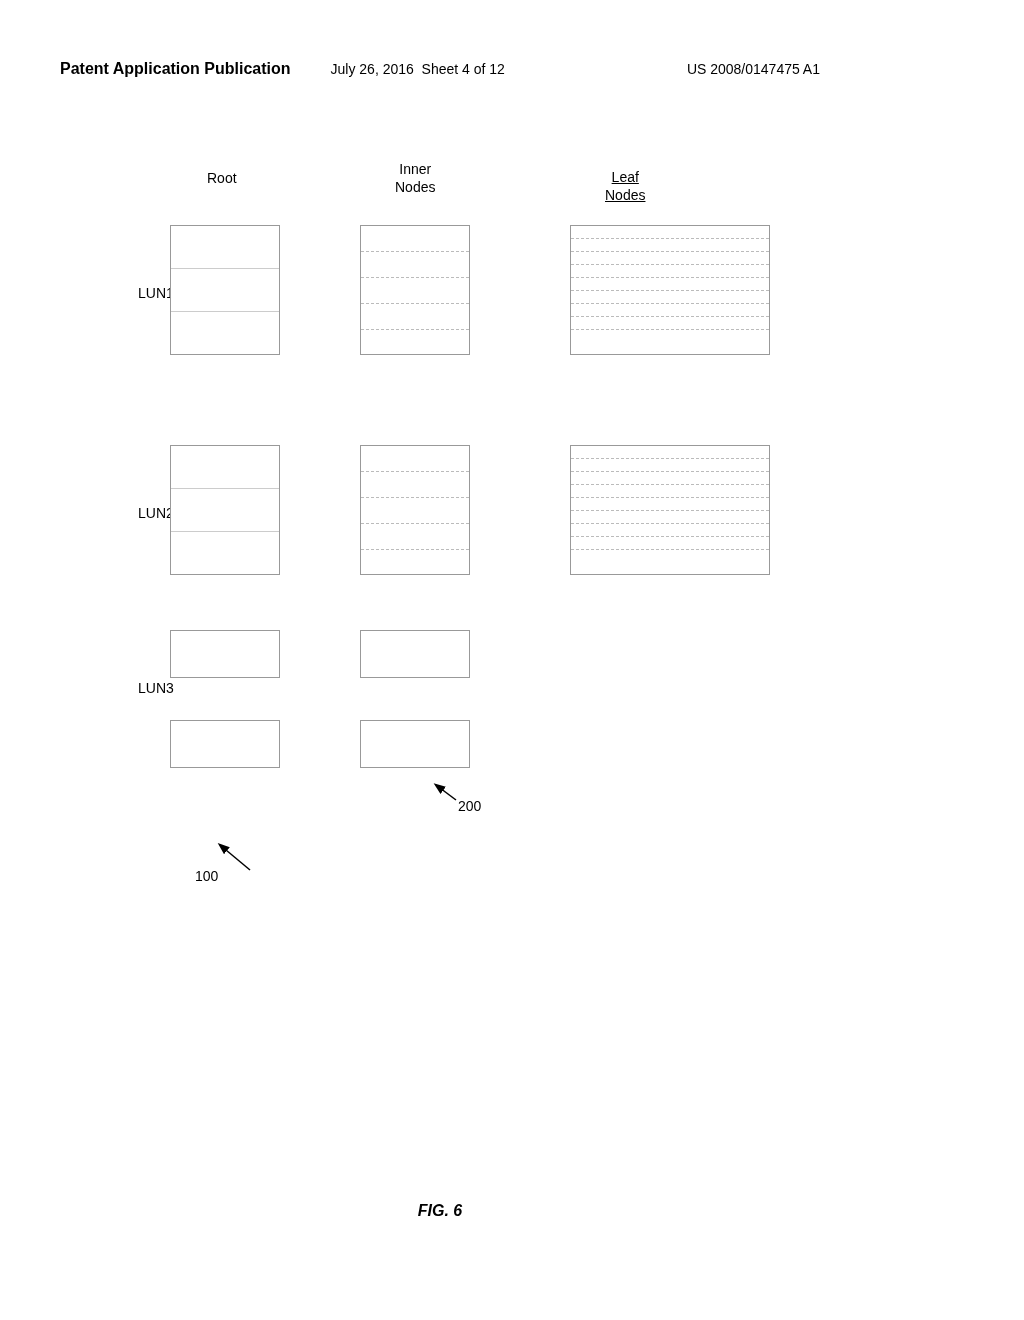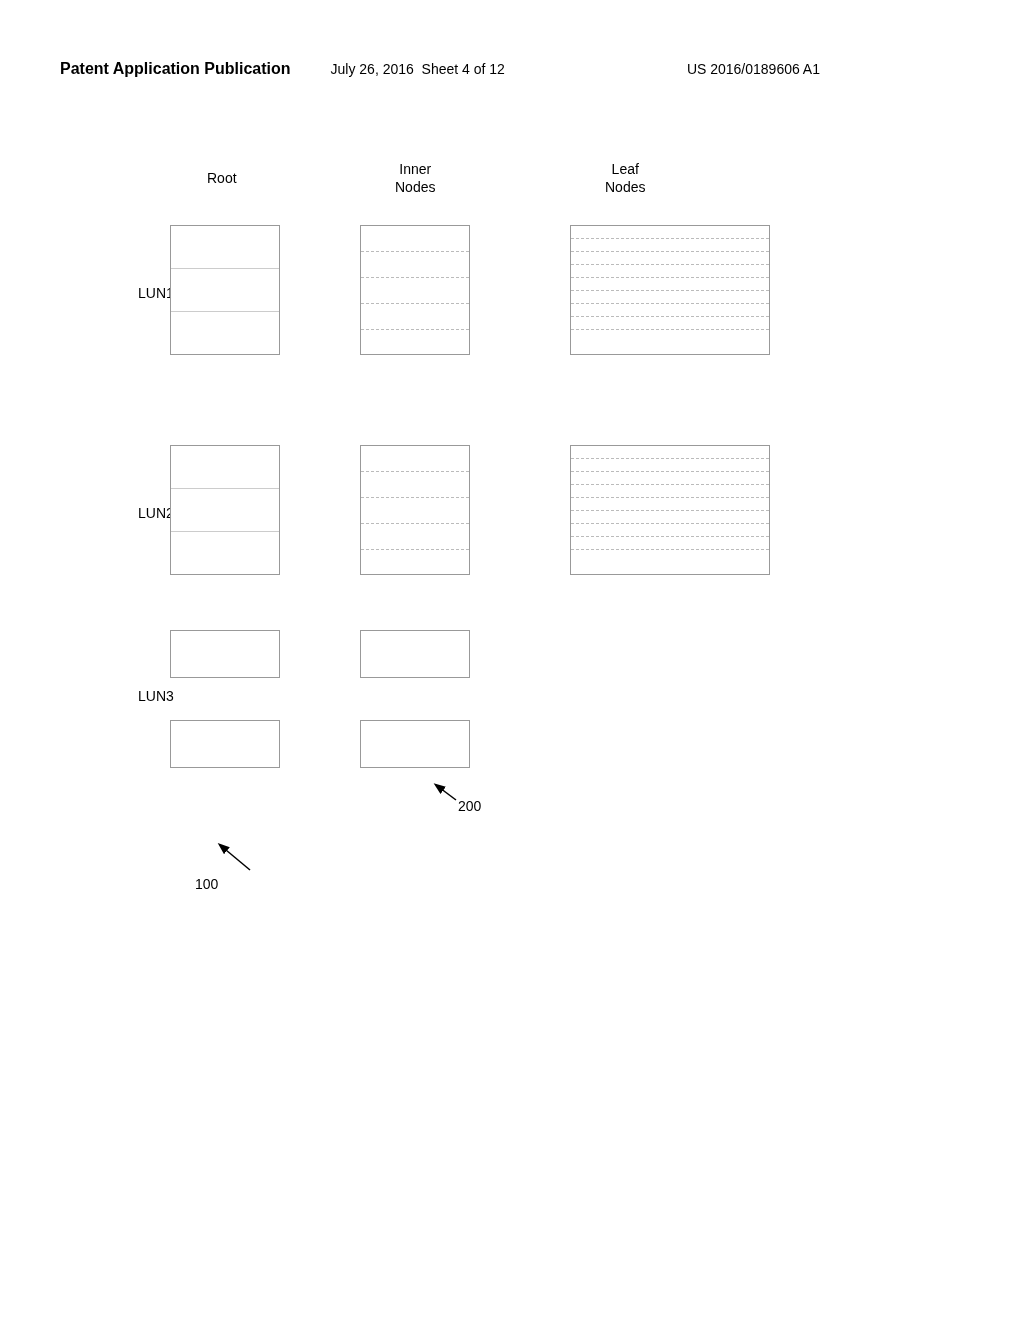--- a/index.html
+++ b/index.html
@@ -111,28 +111,28 @@
 </head>
 <body>
 
 <div class="page">
 
   <div class="header">
     <span class="header-title">Patent Application Publication</span>
     <span class="header-date">
       <span>July 26, 2016</span>&nbsp;&nbsp;<span>Sheet 4 of 12</span>
     </span>
-    <span class="header-patent">US 2016/0189606 A1</span>
+    <span class="header-patent">US 2008/0147475 A1</span>
   </div>
 
   <div class="diagram">
 
     <div class="col-label" style="left: 147px; top: 10px; text-align: center;">Root</div>
     <div class="col-label" style="left: 335px; top: 0px; line-height: 1.3;">Inner<br>Nodes</div>
-    <div class="col-label" style="left: 545px; top: 0px; line-height: 1.3;">Leaf<br>Nodes</div>
+    <div class="col-label" style="left: 545px; top: 8px; line-height: 1.3; text-decoration: underline;">Leaf<br>Nodes</div>
 
     <div class="lun-label" style="left: 78px; top: 125px;">LUN1</div>
 
     <div class="box" style="left: 110px; top: 65px; width: 110px; height: 130px;">
       <div style="border-bottom: 1px solid #ccc; height: 43px;"></div>
       <div style="border-bottom: 1px solid #ccc; height: 43px;"></div>
       <div style="height: 44px;"></div>
     </div>
 
     <div class="lined-box" style="left: 300px; top: 65px; width: 110px; height: 130px;">
@@ -184,21 +184,21 @@
         <div style="height: 13px;"></div>
         <div style="height: 13px;"></div>
         <div style="height: 13px;"></div>
         <div style="height: 13px;"></div>
         <div style="height: 13px;"></div>
         <div style="height: 13px;"></div>
         <div style="height: 14px; border-bottom: none;"></div>
       </div>
     </div>
 
-    <div class="lun-label" style="left: 78px; top: 520px; margin-top: 8px;">LUN3</div>
+    <div class="lun-label" style="left: 78px; top: 520px;">LUN3</div>
 
     <div class="box" style="left: 110px; top: 470px; width: 110px; height: 48px;">
     </div>
 
     <div class="box" style="left: 110px; top: 560px; width: 110px; height: 48px;">
     </div>
 
     <div class="box" style="left: 300px; top: 470px; width: 110px; height: 48px;">
     </div>
 
@@ -219,19 +219,20 @@
 
     <div style="position: absolute; left: 150px; top: 680px;">
       <svg width="80" height="50" style="overflow: visible;">
         <line x1="40" y1="30" x2="10" y2="5" stroke="#000" stroke-width="1.5" marker-end="url(#arr2)"></line>
         <defs>
           <marker id="arr2" markerWidth="8" markerHeight="8" refX="6" refY="3" orient="auto">
             <path d="M0,0 L0,6 L8,3 z" fill="#000"></path>
           </marker>
         </defs>
       </svg>
-      <span style="position: absolute; left: -15px; top: 36px; font-size: 14px;">100</span>
+      <span style="position: absolute; left: -15px; top: 28px; font-size: 14px;">100</span>
     </div>
 
   </div>
 
+  <div class="fig-caption">FIG. 6</div>
 
 </div>
 
 </body></html>

